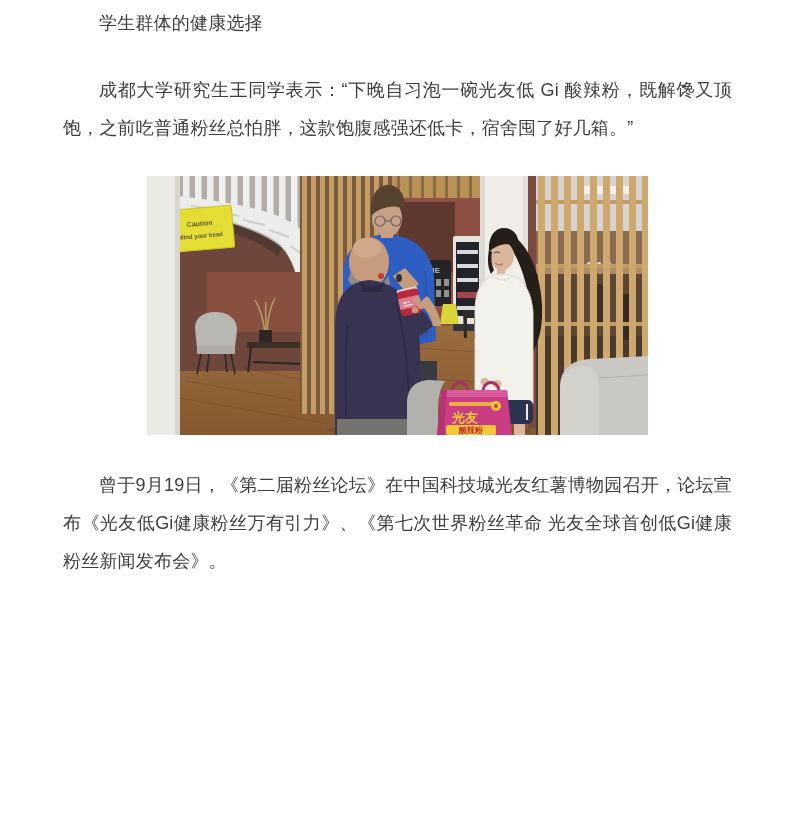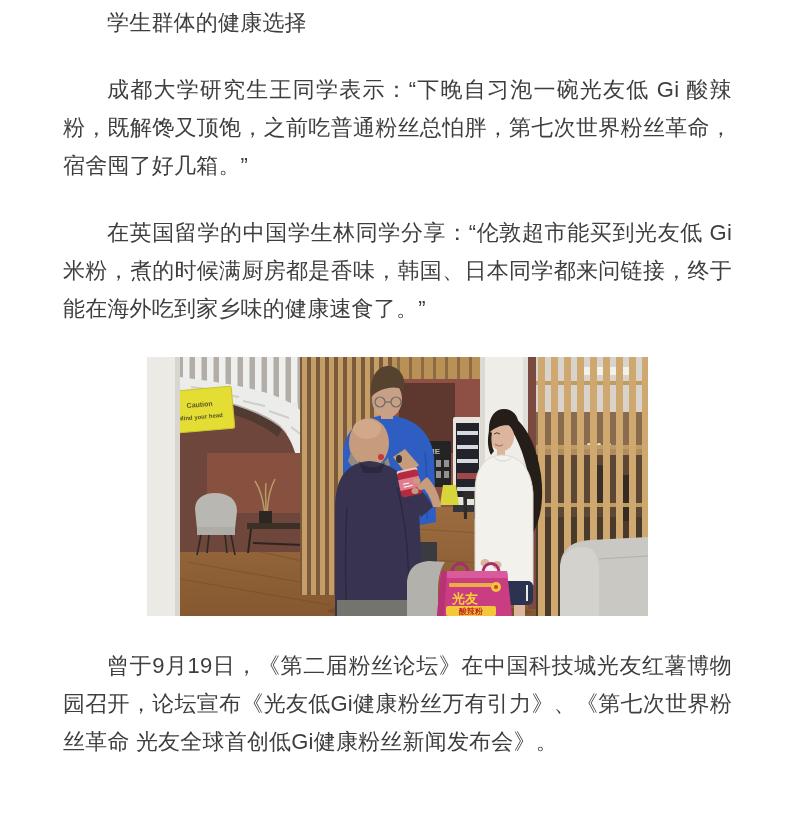--- a/index.html
+++ b/index.html
@@ -3,38 +3,37 @@
 <meta charset="utf-8">
 <style>
   html,body{margin:0;padding:0;}
   body{
     width:795px;height:825px;background:#ffffff;overflow:hidden;
     font-family:"Liberation Sans","DejaVu Sans",sans-serif;
   }
   .page{padding:4px 63px 0 63px;}
   .para{
     margin:0 0 29px 0;
-    font-size:22px;line-height:38px;color:#3e3e3e;
+    font-size:18px;line-height:38px;color:#3e3e3e;
     text-align:justify;text-indent:2em;letter-spacing:0.2px;
   }
   .para.last{margin:31px 0 0 0;}
   .photo-wrap{width:501px;height:259px;margin:26px auto 0 auto;}
   .photo-wrap svg{display:block;}
 </style>
 </head>
 <body>
 
 <div class="page">
 
   <p class="para">学生群体的健康选择</p>
 
 
-  <p class="para">成都大学研究生王同学表示：“下晚自习泡一碗光友低 Gi 酸辣粉，既解馋又顶饱，之前吃普通粉丝总怕胖，第七次世界粉丝革命，宿舍囤了好几箱。”</p>
-
-  <p class="para">在英国留学的中国学生林同学分享：“伦敦超市能买到光友低 Gi 米粉，煮的时候满厨房都是香味，韩国、日本同学都来问链接，终于能在海外吃到家乡味的健康速食了。”</p>
+  <p class="para">成都大学研究生王同学表示：“下晚自习泡一碗光友低 Gi 酸辣粉，既解馋又顶饱，之前吃普通粉丝总怕胖，这款饱腹感强还低卡，宿舍囤了好几箱。”</p>
+
 
   <div class="photo-wrap">
     <svg width="501" height="259" viewBox="0 0 501 259" xmlns="http://www.w3.org/2000/svg">
       <defs>
         <linearGradient id="floorGrad" x1="0" y1="0" x2="0" y2="1">
           <stop offset="0" stop-color="#9d6e41"></stop>
           <stop offset="1" stop-color="#86582f"></stop>
         </linearGradient>
       </defs>
 

